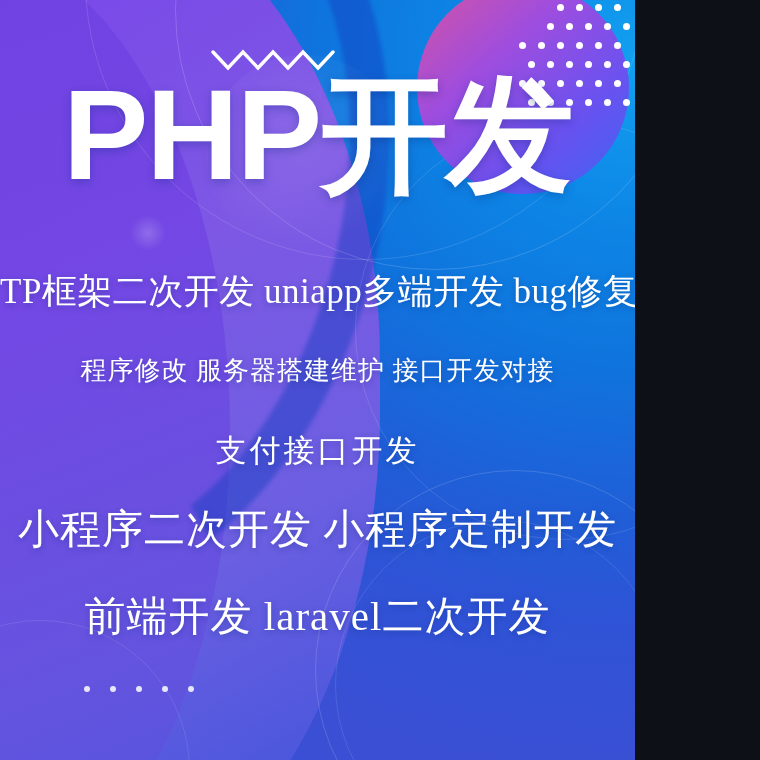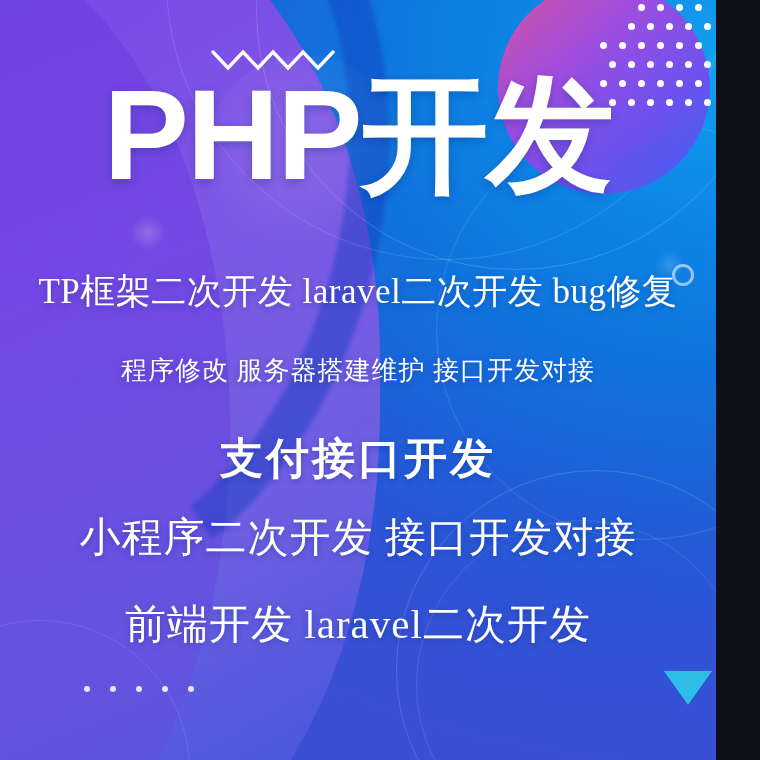--- a/index.html
+++ b/index.html
@@ -1,20 +1,20 @@
 <!DOCTYPE html>
 <html><head>
 <meta charset="utf-8">
 <style>
   html,body{margin:0;padding:0;background:#0d1117;}
   *{box-sizing:border-box;}
 
   .poster{
     position:relative;
-    width:716px;height:760px;
+    width:635px;height:760px;
     overflow:hidden;
     font-family:"Liberation Serif","DejaVu Serif",serif;
     background:
       radial-gradient(120% 95% at 100% 8%,  #12a0f0 0%, #0d86e6 22%, #0f74dd 42%, #1f5fd8 62%, #2f53d6 78%, #3b4fd4 100%);
   }
 
   
   .purple-wash{
     position:absolute;left:-240px;top:-120px;
     width:620px;height:1010px;
@@ -145,21 +145,21 @@
   }
   .row{
     text-align:center;
     color:#ffffff;
     white-space:nowrap;
     text-shadow:0 2px 6px rgba(0,40,120,.35);
     font-family:"Liberation Serif","DejaVu Serif",serif;
   }
   .row-1{font-size:35px;letter-spacing:.5px;margin-bottom:38px;}
   .row-2{font-size:26px;letter-spacing:1px;margin-bottom:42px;}
-  .row-3{font-size:43px;letter-spacing:3px;margin-bottom:22px;font-weight:bold;}
+  .row-3{font-size:31px;letter-spacing:3px;margin-bottom:30px;}
   .row-4{font-size:41px;letter-spacing:1px;margin-bottom:32px;}
   .row-5{font-size:41px;letter-spacing:1px;}
 
   
   .footer{
     position:absolute;left:0;right:0;top:700px;
     text-align:center;
     color:#ffffff;
     font-size:37px;
     letter-spacing:0px;
@@ -242,21 +242,21 @@
 
   <div class="triangle"></div>
 
   <svg class="zigzag" viewBox="0 0 124 26">
     <polyline points="2,6 17,22 32,6 47,22 62,6 77,22 92,6 107,22 122,6" fill="none" stroke="#ffffff" stroke-width="3.4" stroke-linecap="round" stroke-linejoin="miter"></polyline>
   </svg>
 
   <div class="headline">PHP开发</div>
 
   <div class="rows">
-    <div class="row row-1">TP框架二次开发  laravel二次开发  bug修复</div>
+    <div class="row row-1">TP框架二次开发  uniapp多端开发  bug修复</div>
     <div class="row row-2">程序修改    服务器搭建维护    接口开发对接</div>
     <div class="row row-3">支付接口开发</div>
-    <div class="row row-4">小程序二次开发  接口开发对接</div>
+    <div class="row row-4">小程序二次开发  小程序定制开发</div>
     <div class="row row-5">前端开发  laravel二次开发</div>
   </div>
 
 
 </div>
 
 </body></html>

